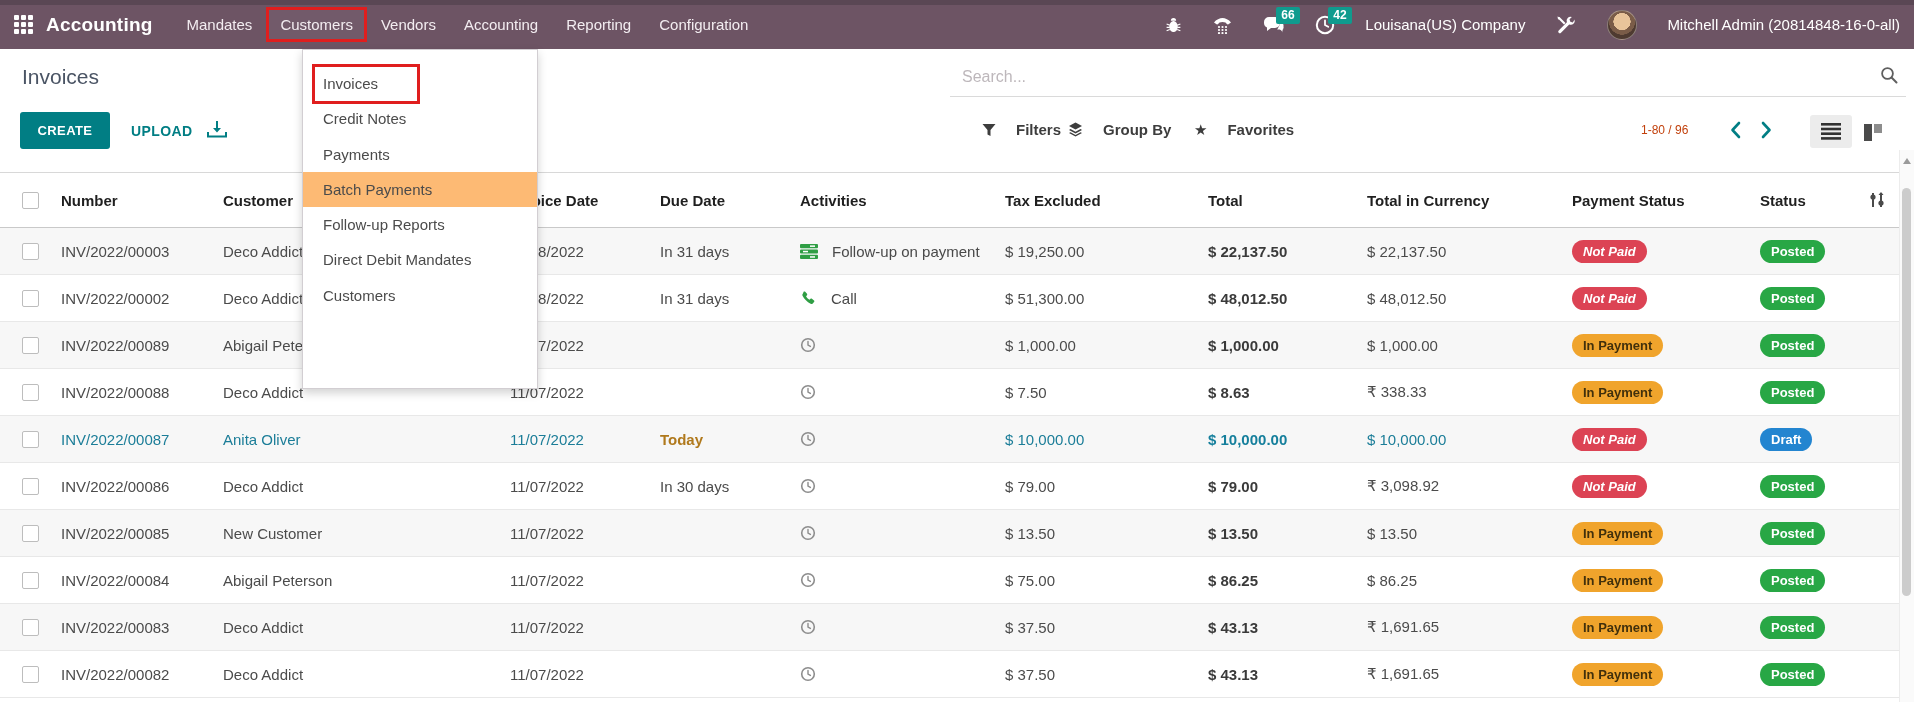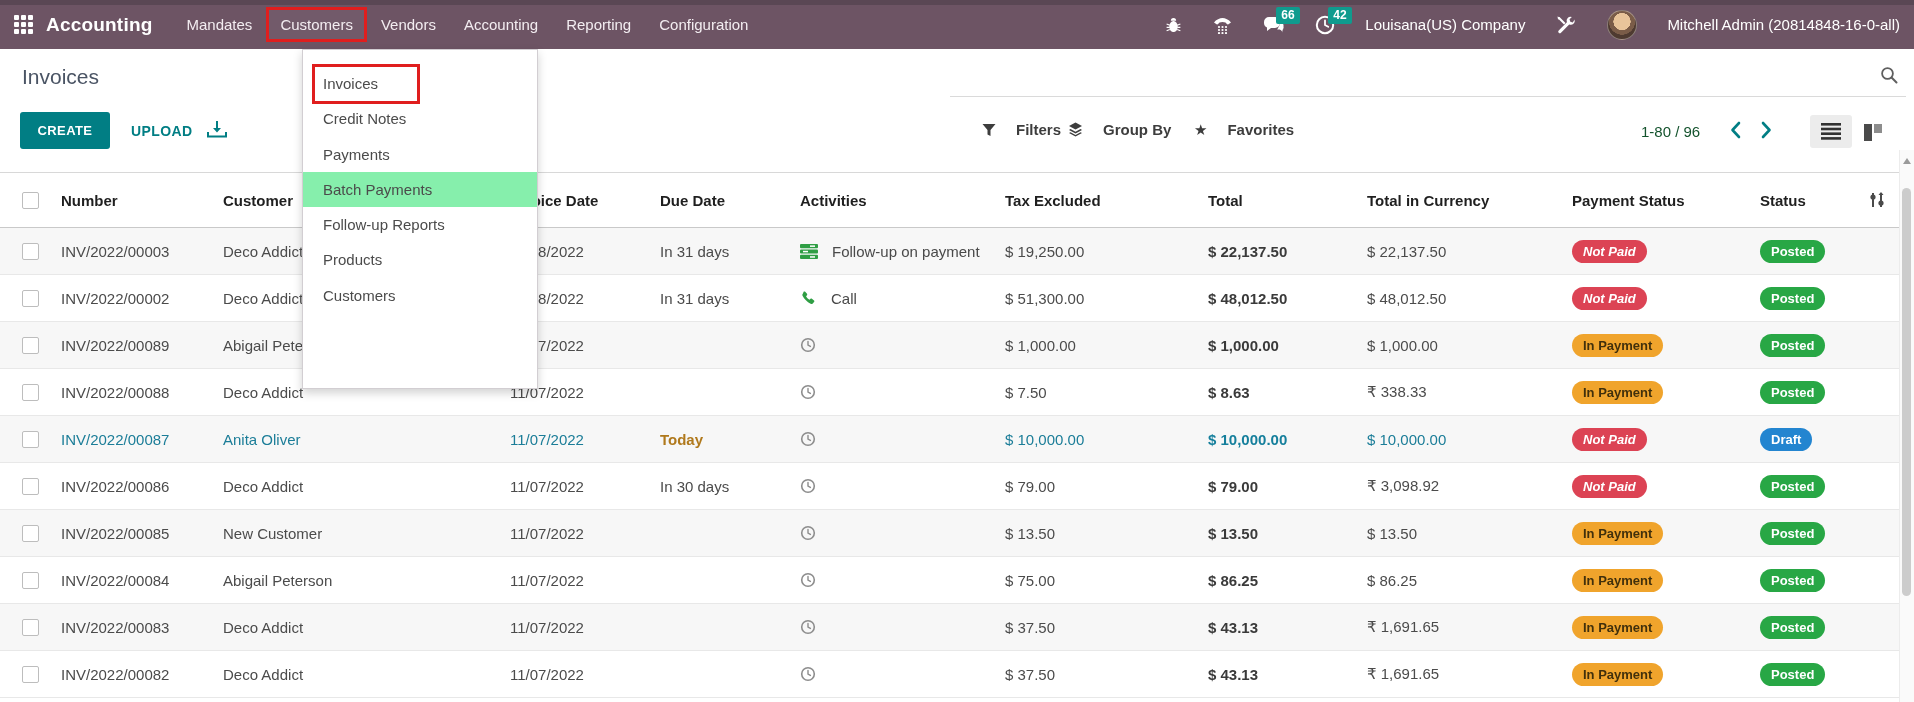--- a/index.html
+++ b/index.html
@@ -40,21 +40,21 @@
   .search-input::placeholder{color:#bdb7bb;}
   .search-glass{position:absolute;right:8px;top:8px;cursor:pointer;}
 
   .filter-bar{position:absolute;left:0;top:113px;width:100%;height:40px;}
   .fbtn{position:absolute;top:7px;display:flex;align-items:center;gap:20px;font-size:15px;font-weight:700;
     color:#3d3d3d;cursor:pointer;background:none;border:none;font-family:inherit;}
   .fbtn.filters{left:976px;}
   .fbtn.groupby{left:1062px;}
   .fbtn.favorites{left:1188px;}
   .star-glyph{font-size:15px;color:#3d3d3d;line-height:1;}
-  .pager-text{position:absolute;left:1641px;top:10px;font-size:15px;color:#14532d;}
+  .pager-text{position:absolute;left:1641px;top:10px;font-size:12px;color:#c2410c;}
   .pg-prev{position:absolute;left:1728px;top:7px;}
   .pg-next{position:absolute;left:1758px;top:7px;}
   .pg-btn{background:none;border:none;cursor:pointer;padding:0;}
   .view-list{position:absolute;left:1810px;top:2px;width:42px;height:33px;background:#ececec;border-radius:3px;
     display:flex;align-items:center;justify-content:center;cursor:pointer;}
   .view-kanban{position:absolute;left:1858px;top:5px;width:30px;height:28px;display:flex;align-items:center;justify-content:center;cursor:pointer;}
 
   
   .listview{position:absolute;left:0;top:172px;width:1900px;border-collapse:collapse;table-layout:fixed;
     border-top:1px solid #d8d8d8;font-size:15px;color:#4b4b4b;}
@@ -79,21 +79,21 @@
   .b-green{background:#28a745;color:#fff;}
   .b-blue{background:#2385d0;color:#fff;}
   tr.row-draft td{color:#1b7d98;}
   tr.row-draft td.col-total{color:#157f9c;}
   td.due-today{color:#b0791c!important;font-weight:700;}
 
   
   .dropdown-panel{position:absolute;left:302px;top:49px;width:236px;height:340px;background:#fff;
     border:1px solid #d2ced2;box-shadow:0 4px 9px rgba(0,0,0,.18);z-index:30;padding-top:16px;box-sizing:border-box;}
   .dd-item{height:35.3px;line-height:35.3px;padding-left:20px;font-size:15px;color:#4b4b4b;cursor:pointer;}
-  .dd-item.hovered{background:#86efac;}
+  .dd-item.hovered{background:#fdba74;}
   .dd-annotation{position:absolute;left:9px;top:14px;width:108px;height:40px;border:3px solid #e01e1e;
     pointer-events:none;box-sizing:border-box;}
 
   
   .scrollbar{position:absolute;right:0;top:150px;width:14px;height:552px;background:#fafafa;border-left:1px solid #ececec;z-index:25;}
   .sb-arrow{position:absolute;left:3px;top:8px;width:0;height:0;border-left:4px solid transparent;
     border-right:4px solid transparent;border-bottom:6px solid #9a9a9a;cursor:pointer;}
   .sb-thumb{position:absolute;left:2px;top:38px;width:9px;height:408px;background:#cccccc;border-radius:5px;cursor:pointer;}
 
   svg{display:block;}
@@ -181,20 +181,21 @@
   <button class="btn-create">CREATE</button>
   <button class="btn-upload">UPLOAD</button>
   <button class="btn-download">
     <svg width="20" height="18" viewBox="0 0 20 18">
         <path d="M9 1h2v7h3l-4 4.5L6 8h3z" fill="#017e84"></path>
         <path d="M2 12v3.5h16V12h2v5.5H0V12z" fill="#017e84"></path>
       </svg>
   </button>
 
   <div class="search-wrap">
+    <input class="search-input" type="text" placeholder="Search..." style="">
     <span class="search-glass">
       <svg width="18" height="18" viewBox="0 0 18 18">
           <circle cx="7.5" cy="7.5" r="5.4" fill="none" stroke="#5f5f5f" stroke-width="1.8"></circle>
           <path d="M11.8 11.8 16.5 16.5" stroke="#5f5f5f" stroke-width="2" stroke-linecap="round"></path>
         </svg>
     </span>
   </div>
 
   <div class="filter-bar">
     <button class="fbtn filters">
@@ -500,21 +501,21 @@
         </tr>
       </tbody>
   </table>
 
   <div class="dropdown-panel">
       <div class="dd-item">Invoices</div>
       <div class="dd-item">Credit Notes</div>
       <div class="dd-item">Payments</div>
       <div class="dd-item hovered">Batch Payments</div>
       <div class="dd-item">Follow-up Reports</div>
-      <div class="dd-item">Products</div>
+      <div class="dd-item">Direct Debit Mandates</div>
       <div class="dd-item">Customers</div>
       <div class="dd-annotation"></div>
     </div>
 
   <div class="scrollbar">
     <span class="sb-arrow"></span>
     <span class="sb-thumb"></span>
   </div>
 
 </div>

